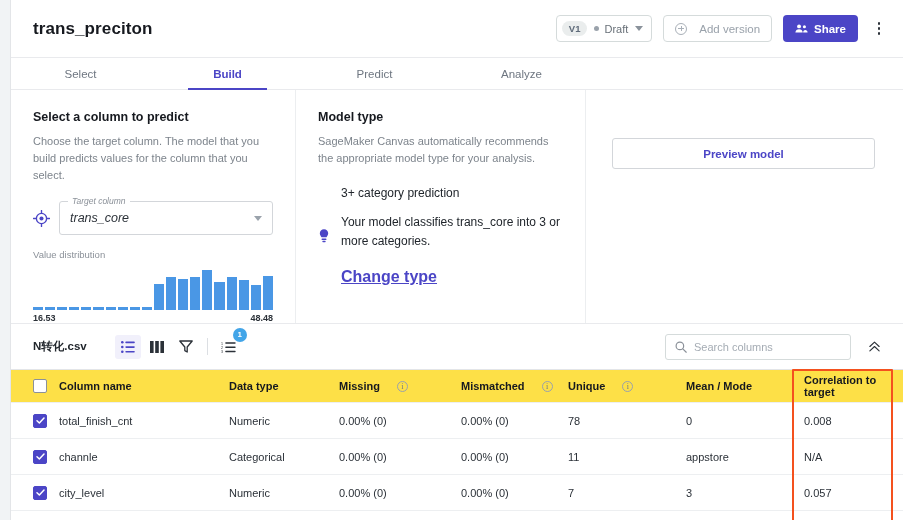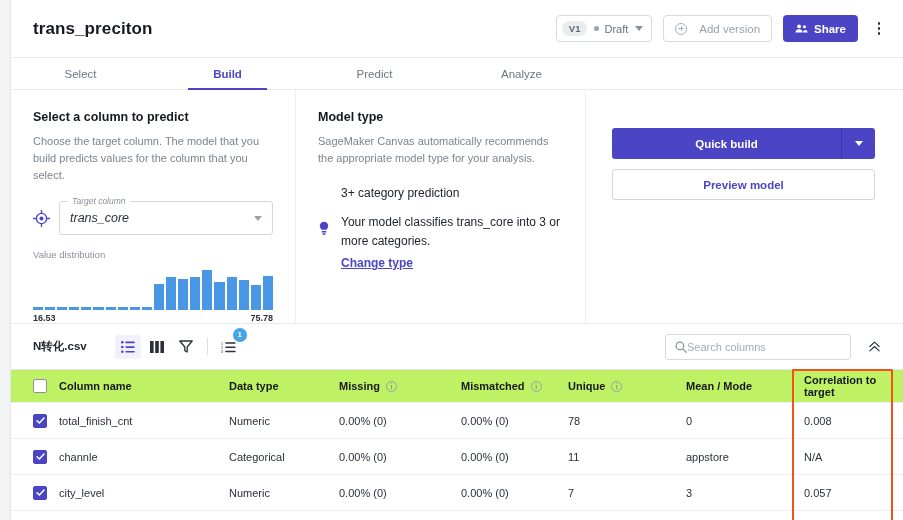--- a/index.html
+++ b/index.html
@@ -118,21 +118,21 @@
   .vd-label { font-size: 9.5px; color: #8b9199; margin-top: 14px; }
   .histo { height: 46px; display: flex; align-items: flex-end; gap: 2px; margin-top: 4px; }
   .hbar { flex: 1; background: #4a97e5; min-height: 3px; }
   .axis { display: flex; justify-content: space-between; font-size: 9px; color: #2b3138; margin-top: 3px; font-weight: bold; }
 
   
   .mt-row { display: flex; gap: 11px; margin-top: 19px; }
   .bulb { width: 12px; flex: 0 0 12px; padding-top: 1px; }
   .mt-head { font-size: 12px; color: #21262c; }
   .mt-body { font-size: 12px; color: #21262c; line-height: 1.55; margin-top: 13px; }
-  .mt-link { font-size: 12px; color: #4b45c6; font-weight: bold; margin-top: 6px; display: inline-block; }
+  .mt-link { font-size: 16px; color: #4b45c6; font-weight: bold; margin-top: 18px; display: inline-block; }
 
   
   .build-row { display: flex; height: 31px; }
   .btn-build {
     flex: 1; background: #4b45c6; color: #fff;
     font-size: 11.5px; font-weight: bold; border: none;
     border-radius: 3px 0 0 3px;
     display: flex; align-items: center; justify-content: center;
     font-family: "Liberation Sans", sans-serif;
   }
@@ -165,46 +165,46 @@
   .tb-sep { width: 1px; height: 17px; background: #dcdfe3; margin: 0 5px; }
   .badge {
     position: absolute; top: -7px; right: -5px;
     width: 14px; height: 14px; border-radius: 50%;
     background: #42a5e8; color: #fff; font-size: 8px; font-weight: bold;
     display: flex; align-items: center; justify-content: center;
   }
   .search-box {
     margin-left: auto; width: 186px; height: 26px;
     border: 1px solid #d5dbdb; border-radius: 3px;
-    display: flex; align-items: center; padding: 0 9px;
+    display: flex; align-items: center; gap: 7px; padding: 0 9px;
   }
   .search-ph { font-size: 11px; color: #a5acb4; }
   .collapse-btn { width: 30px; display: flex; align-items: center; justify-content: center; margin-left: 8px; }
 
   
   .tbl { flex: 1; position: relative; overflow: hidden; }
   .row {
     display: flex; align-items: center; height: 36px;
     border-top: 1px solid #edeff1; font-size: 11px; color: #2b3138;
   }
   .row.head {
-    background: #bef264; height: 33px;
+    background: #fde047; height: 33px;
     font-weight: bold; font-size: 11px; color: #16191f;
     border-top: 1px solid #e3e5e8;
   }
   .c-check { width: 48px; padding-left: 22px; flex: 0 0 48px; }
   .c-name  { width: 170px; flex: 0 0 170px; }
   .c-type  { width: 110px; flex: 0 0 110px; }
   .c-miss  { width: 122px; flex: 0 0 122px; }
   .c-mis2  { width: 107px; flex: 0 0 107px; }
   .c-uniq  { width: 118px; flex: 0 0 118px; }
   .c-mean  { width: 118px; flex: 0 0 118px; }
   .c-corr  { width: 100px; flex: 0 0 100px; }
   .c-extra { flex: 1; }
-  .hd-cell { display: flex; align-items: center; gap: 6px; }
+  .hd-cell { display: flex; align-items: center; gap: 17px; }
   .info-i {
     width: 11px; height: 11px; border-radius: 50%;
     border: 1px solid #9aa2ab; color: #6e7681;
     font-size: 8px; font-weight: normal;
     display: inline-flex; align-items: center; justify-content: center;
     font-family: "Liberation Serif", serif;
   }
   .cbox { width: 14px; height: 14px; border: 1.3px solid #8b9199; border-radius: 2px; background: #fff; }
   .cbox.on {
     background: #4b45c6; border-color: #4b45c6;
@@ -300,21 +300,21 @@
           <div class="hbar" style="height: 33px; background: rgb(74, 151, 229);"></div>
           <div class="hbar" style="height: 40px; background: rgb(74, 151, 229);"></div>
           <div class="hbar" style="height: 28px; background: rgb(74, 151, 229);"></div>
           <div class="hbar" style="height: 33px; background: rgb(74, 151, 229);"></div>
           <div class="hbar" style="height: 30px; background: rgb(74, 151, 229);"></div>
           <div class="hbar" style="height: 25px; background: rgb(74, 151, 229);"></div>
           <div class="hbar" style="height: 34px; background: rgb(74, 151, 229);"></div>
         </div>
       <div class="axis">
         <span>16.53</span>
-        <span>75.78</span>
+        <span>48.48</span>
       </div>
     </div>
 
     <div class="panel panel-b">
       <div class="ptitle">Model type</div>
       <div class="pdesc">SageMaker Canvas automatically recommends the appropriate model type for your analysis.</div>
       <div class="mt-row">
         <svg class="bulb" viewBox="0 0 12 16">
           <path d="M6 0.6C3.5 0.6 1.8 2.4 1.8 4.6c0 1.8 1.2 2.8 1.7 4.1h5c.5-1.3 1.7-2.3 1.7-4.1C10.2 2.4 8.5.6 6 .6z" fill="#4b45c6"></path>
           <rect x="3.6" y="9.9" width="4.8" height="1.5" rx=".6" fill="#4b45c6"></rect>
@@ -322,26 +322,20 @@
         </svg>
         <div>
           <div class="mt-head">3+ category prediction</div>
           <div class="mt-body">Your model classifies trans_core into 3 or more categories.</div>
           <a class="mt-link" href="#">Change type</a>
         </div>
       </div>
     </div>
 
     <div class="panel panel-c">
-      <div class="build-row">
-        <button class="btn-build">Quick build</button>
-        <div class="btn-build-caret">
-          <span class="wcaret"></span>
-        </div>
-      </div>
       <button class="btn-preview">Preview model</button>
     </div>
   </div>
 
   <div class="toolbar">
     <span class="csvname">N转化.csv</span>
 
     <div class="tb-icons">
       <div class="tbi active">
         <svg width="14" height="12" viewBox="0 0 14 12">

